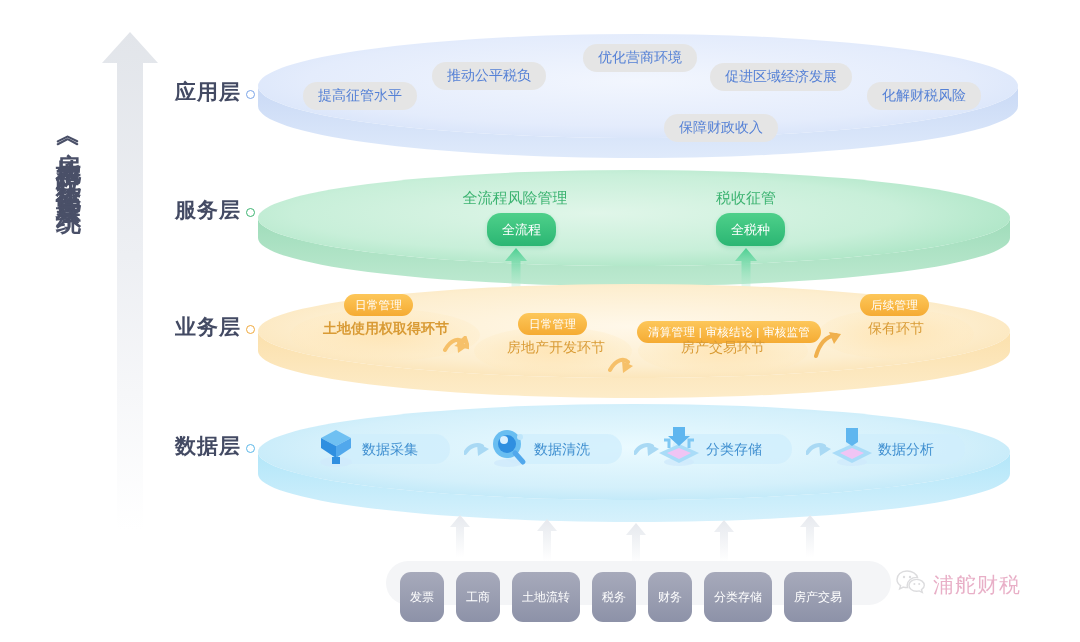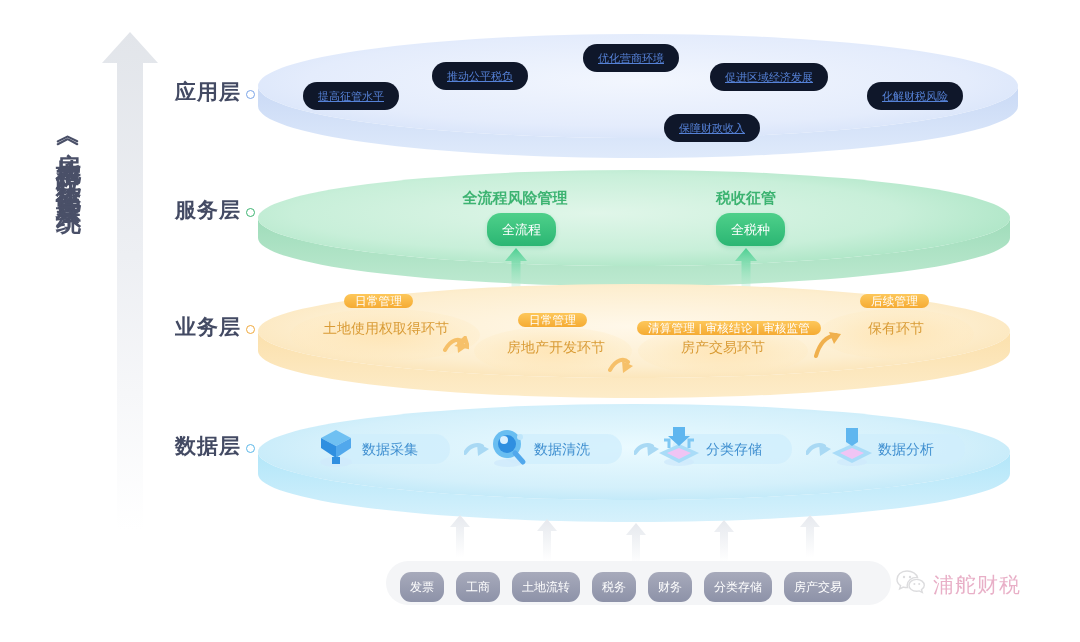--- a/index.html
+++ b/index.html
@@ -48,48 +48,47 @@
 
   
   .pill{
     position:absolute;
     display:flex;align-items:center;justify-content:center;
     border-radius:40px;
     white-space:nowrap;
     box-sizing:border-box;
   }
   .pill-app{
-    background:#0f172a;color:#5581d6;
-    font-size:11px;height:28px;padding:0 15px;
+    background:#e5e5e5;color:#5581d6;
+    font-size:14px;height:28px;padding:0 15px;
     font-weight:400;
-    text-decoration:underline;
   }
 
   
   .svc-title{
-    position:absolute;font-size:15px;color:#3cb371;font-weight:700;
+    position:absolute;font-size:15px;color:#3cb371;font-weight:400;
     white-space:nowrap;text-align:center;
   }
   .svc-badge{
     position:absolute;height:25px;border-radius:14px;
     background:linear-gradient(180deg,#4ed08a,#2bb673);
     color:#fff;font-size:13px;
     display:flex;align-items:center;justify-content:center;
     padding:4px 15px;white-space:nowrap;
     box-shadow:0 2px 4px rgba(43,182,115,.25);
   }
   .svc-arrow{position:absolute;width:22px;height:40px;}
 
   
   .biz-oval{
     position:absolute;border-radius:50%;
     background:radial-gradient(ellipse at center,rgba(255,225,170,.70) 0%,rgba(255,233,190,.35) 60%,rgba(255,240,205,0) 100%);
   }
   .biz-badge{
-    position:absolute;height:14px;border-radius:12px;
+    position:absolute;height:22px;border-radius:12px;
     background:linear-gradient(180deg,#fcc košt 0%,#f7b23f 100%);
     background:linear-gradient(180deg,#fbc košt,#f5ad37);
     background:linear-gradient(180deg,#fdc75a,#f5ab33);
     color:#fff;font-size:11.5px;font-weight:400;
     display:flex;align-items:center;justify-content:center;
     padding:0 11px;white-space:nowrap;letter-spacing:.3px;
   }
   .biz-text{
     position:absolute;font-size:14px;color:#d99b35;
     white-space:nowrap;text-align:center;
@@ -112,21 +111,21 @@
   #tagbar{
     position:absolute;left:386px;top:561px;
     width:505px;height:44px;border-radius:22px;
     background:#f4f5f7;
   }
   .tag{
     position:absolute;height:22px;border-radius:11px;
     background:linear-gradient(180deg,#a7aabb,#8d92a8);
     color:#fff;font-size:12px;
     display:flex;align-items:center;justify-content:center;
-    padding:4px 10px;white-space:nowrap;
+    padding:14px 10px;white-space:nowrap;
   }
 
   
   #wm{
     position:absolute;left:896px;top:570px;
     display:flex;align-items:center;gap:7px;
     opacity:.34;
   }
   #wm .wm-txt{font-size:21px;color:#be185d;letter-spacing:1px;white-space:nowrap;}
 </style>
@@ -242,21 +241,21 @@
       <ellipse cx="376" cy="47" rx="376" ry="47" fill="url(#bizTop)"></ellipse>
     </svg>
   </div>
 
   <div class="biz-oval" style="left:290px;top:309px;width:190px;height:52px;"></div>
   <div class="biz-oval" style="left:474px;top:327px;width:158px;height:48px;"></div>
   <div class="biz-oval" style="left:638px;top:327px;width:170px;height:48px;"></div>
   <div class="biz-oval" style="left:818px;top:309px;width:156px;height:50px;"></div>
 
   <div class="biz-badge" style="left:344px;top:294px;">日常管理</div>
-  <div class="biz-text" style="left:296px;top:320px;width:180px;">土地使用权取得环节</div>
+  <div class="biz-text" style="left:296px;top:320px;width:180px;font-weight:bold;">土地使用权取得环节</div>
 
   <div class="biz-badge" style="left:518px;top:313px;">日常管理</div>
   <div class="biz-text" style="left:486px;top:339px;width:140px;">房地产开发环节</div>
 
   <div class="biz-badge" style="left:637px;top:313px;margin-top:8px;">清算管理 | 审核结论 | 审核监管</div>
   <div class="biz-text" style="left:653px;top:339px;width:140px;">房产交易环节</div>
 
   <div class="biz-badge" style="left:860px;top:294px;">后续管理</div>
   <div class="biz-text" style="left:826px;top:320px;width:140px;">保有环节</div>
 

